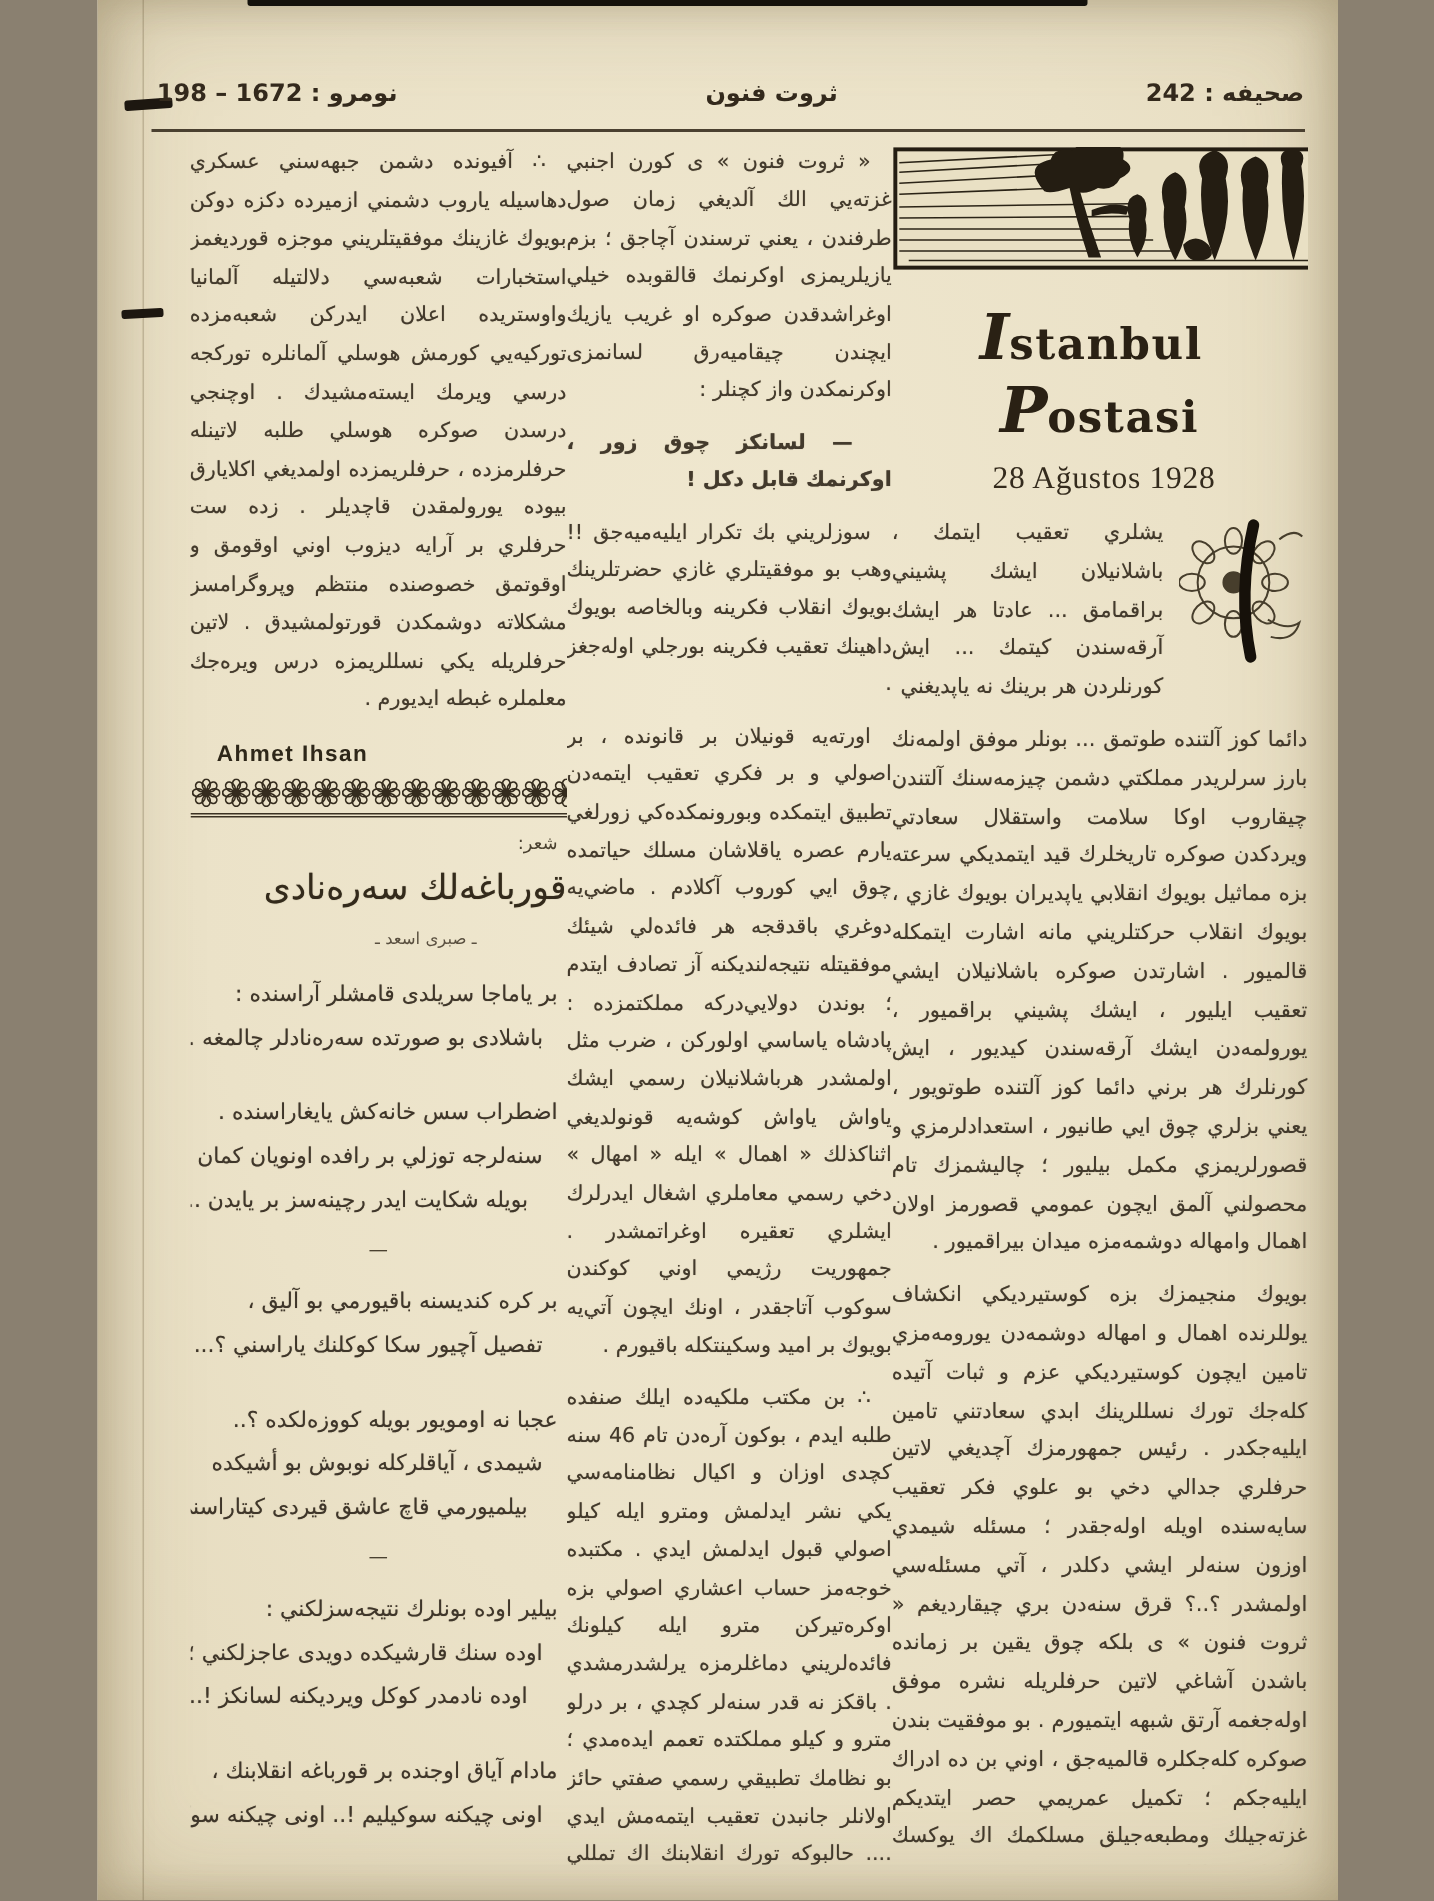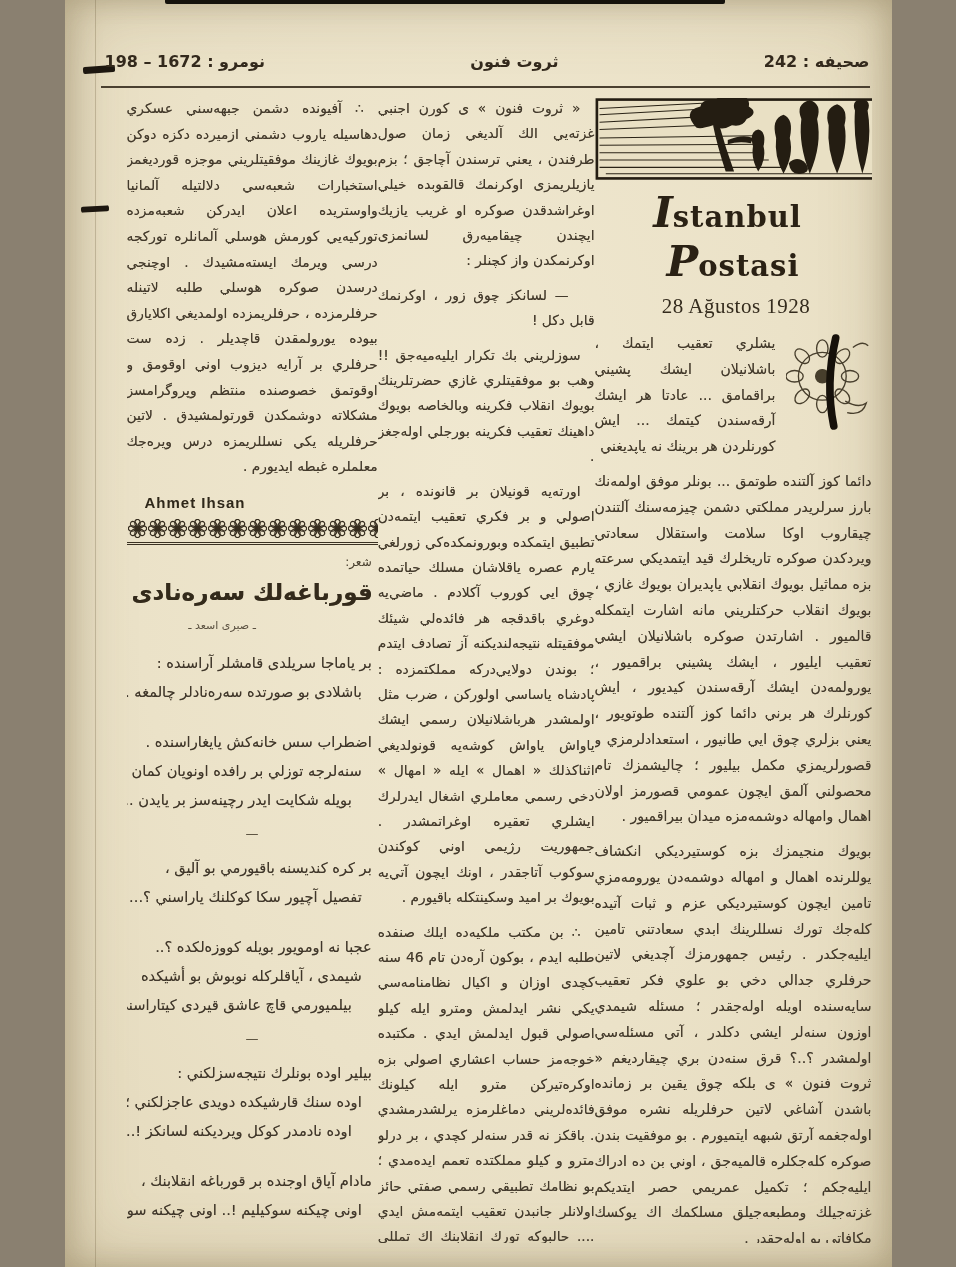--- a/index.html
+++ b/index.html
@@ -21,38 +21,38 @@
   .head-rule{position:absolute;top:86px;left:36px;right:22px;border-top:2px solid #4a4030;}
 
   .cols{position:absolute;top:96px;left:62px;right:20px;bottom:24px;display:flex;justify-content:space-between;}
   .col{overflow:hidden;}
   .col-left{width:292px;}
   .col-middle{width:252px;}
   .col-right{width:322px;}
 
   .ar{direction:rtl;text-align:justify;font-size:13.8px;line-height:25.6px;color:#433a2c;text-shadow:0 0 .5px rgba(60,48,30,.55);}
   .ar p{margin:0 0 9px 0;text-indent:14px;}
-  .dialog{text-indent:26px !important;}
+  .dialog{text-indent:26px !important;font-weight:bold;}
 
   .sig-latin{font-family:"Liberation Sans",sans-serif;font-weight:bold;font-size:15px;letter-spacing:1px;color:#2e2719;margin:14px 0 6px 18px;}
   .rosette-row{display:flex;gap:1px;justify-content:flex-start;padding:2px 0 4px 0;border-bottom:3px double #3a3122;margin:2px 0 10px 0;width:268px;}
   .rosette-row svg{flex:0 0 auto;}
 
   .poem{direction:rtl;}
   .poem-label{font-size:12px;color:#4a4130;text-align:right;margin:4px 6px 2px 0;}
-  .poem-title{font-size:23px;font-weight:bold;text-align:center;color:#332a1b;margin:10px 0 14px 0;text-shadow:0 0 .6px rgba(50,40,20,.6);}
-  .poem-byline{font-size:11px;color:#5a5040;text-align:center;margin:0 60px 16px 0;}
+  .poem-title{font-size:23px;font-weight:normal;text-align:right;color:#332a1b;margin:10px 0 14px 0;text-shadow:0 0 .6px rgba(50,40,20,.6);}
+  .poem-byline{font-size:11px;color:#5a5040;text-align:right;margin:0 60px 16px 0;}
   .stanza{font-size:14.6px;line-height:29px;text-align:right;padding-right:6px;color:#3f362a;text-shadow:0 0 .5px rgba(60,48,30,.5);margin-bottom:21px;}
   .stanza div{white-space:nowrap;overflow:hidden;}
   .stanza div:nth-child(2){padding-right:10px;}
   .stanza div:nth-child(3){padding-right:20px;}
   .poem-sep{text-align:center;color:#4a4130;font-size:13px;line-height:10px;margin:-6px 0 14px 0;}
 
   .woodcut{display:block;margin:2px 0 8px auto;}
-  .masthead{text-align:center;font-family:"DejaVu Serif",serif;font-weight:bold;font-size:29px;color:#2a2114;margin:8px 0 8px 0;letter-spacing:1px;}
+  .masthead{text-align:center;font-family:"DejaVu Serif",serif;font-weight:bold;font-size:29px;color:#2a2114;margin:20px 0 8px 0;letter-spacing:1px;}
   .masthead span{display:inline-block;}
   .masthead span::first-letter{font-size:1.45em;font-style:italic;letter-spacing:0;}
   .date-line{font-family:Liberation Serif, serif;font-size:21px;color:#342b1d;text-align:center;margin:0 0 12px 6px;letter-spacing:.5px;}
   .lead p{text-indent:0;}
   .dropcap{float:right;width:86px;height:98px;margin:2px 0 4px 10px;}
 </style>
 </head>
 <body>
 
 <div class="page">

